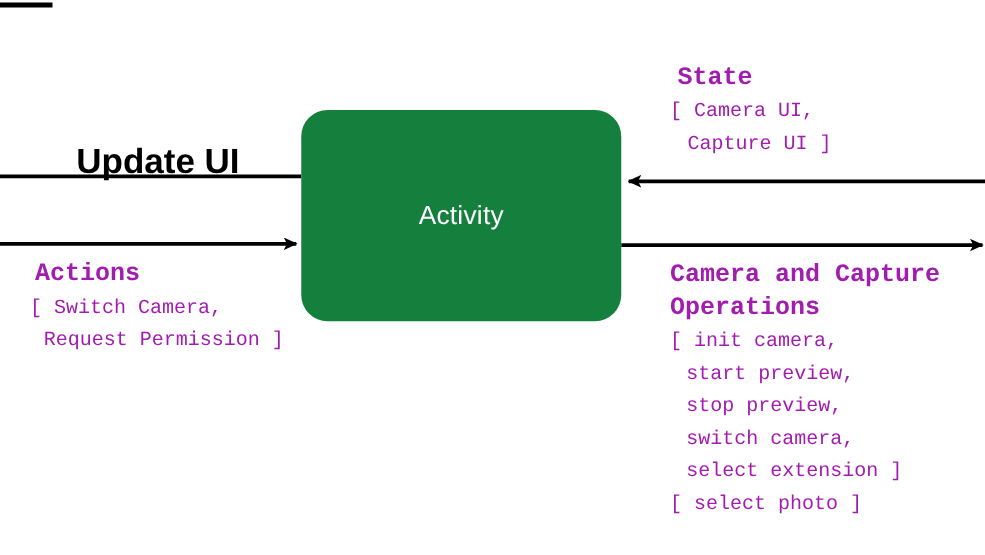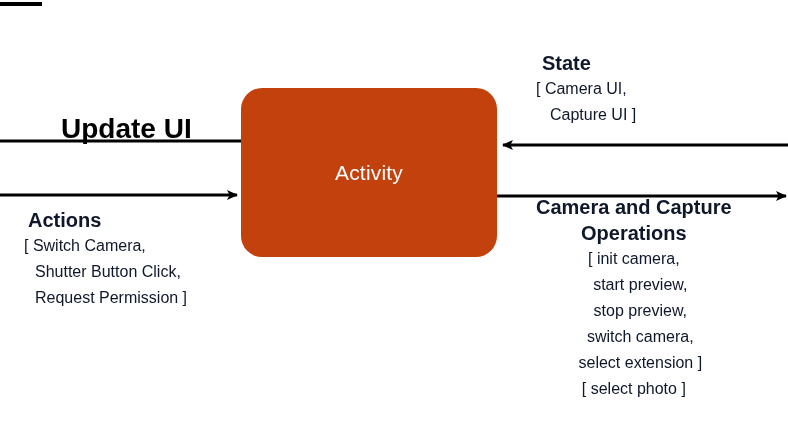--- a/index.html
+++ b/index.html
@@ -32,21 +32,21 @@
     top: 0;
     width: 788px;
     height: 444px;
   }
   .activity-box {
     position: absolute;
     left: 241px;
     top: 88px;
     width: 256px;
     height: 169px;
-    background: #c2410c;
+    background: #15803d;
     border-radius: 21px;
     display: flex;
     align-items: center;
     justify-content: center;
   }
   .activity-label {
     color: #ffffff;
     font-size: 21px;
     font-family: "Liberation Sans", sans-serif;
     letter-spacing: 0.2px;
@@ -58,22 +58,22 @@
     white-space: pre;
   }
   .label-update-ui {
     left: 61px;
     top: 113px;
     font-size: 28px;
     font-weight: bold;
   }
   .block {
     position: absolute;
-    font-family: Liberation Sans, sans-serif;
-    color: #0f172a;
+    font-family: Liberation Mono, monospace;
+    color: #a21caf;
   }
   .block .head {
     font-size: 20px;
     font-weight: bold;
     line-height: 26px;
     white-space: pre;
   }
   .block .line {
     font-size: 16px;
     line-height: 26px;
@@ -82,22 +82,21 @@
   .block-actions {
     left: 24px;
     top: 207px;
   }
   .block-state {
     left: 536px;
     top: 50px;
   }
   .block-ops {
     left: 536px;
-    top: 194px;
-    text-align: center;
+    top: 208px;
   }
   .block-state .head {
     padding-left: 6px;
   }
   .block-ops .head {
     padding-left: 0px;
   }
   .block-actions .head {
     padding-left: 4px;
   }
@@ -130,21 +129,20 @@
 
   <div class="activity-box">
     <span class="activity-label">Activity</span>
   </div>
 
   <div class="txt label-update-ui">Update UI</div>
 
   <div class="block block-actions">
     <div class="head">Actions</div>
     <div class="line">[ Switch Camera,</div>
-    <div class="line" style="padding-left:11px">Shutter Button Click,</div>
     <div class="line" style="padding-left:11px">Request Permission ]</div>
   </div>
 
   <div class="block block-state">
     <div class="head">State</div>
     <div class="line">[ Camera UI,</div>
     <div class="line" style="padding-left:14px">Capture UI ]</div>
   </div>
 
   <div class="block block-ops">

